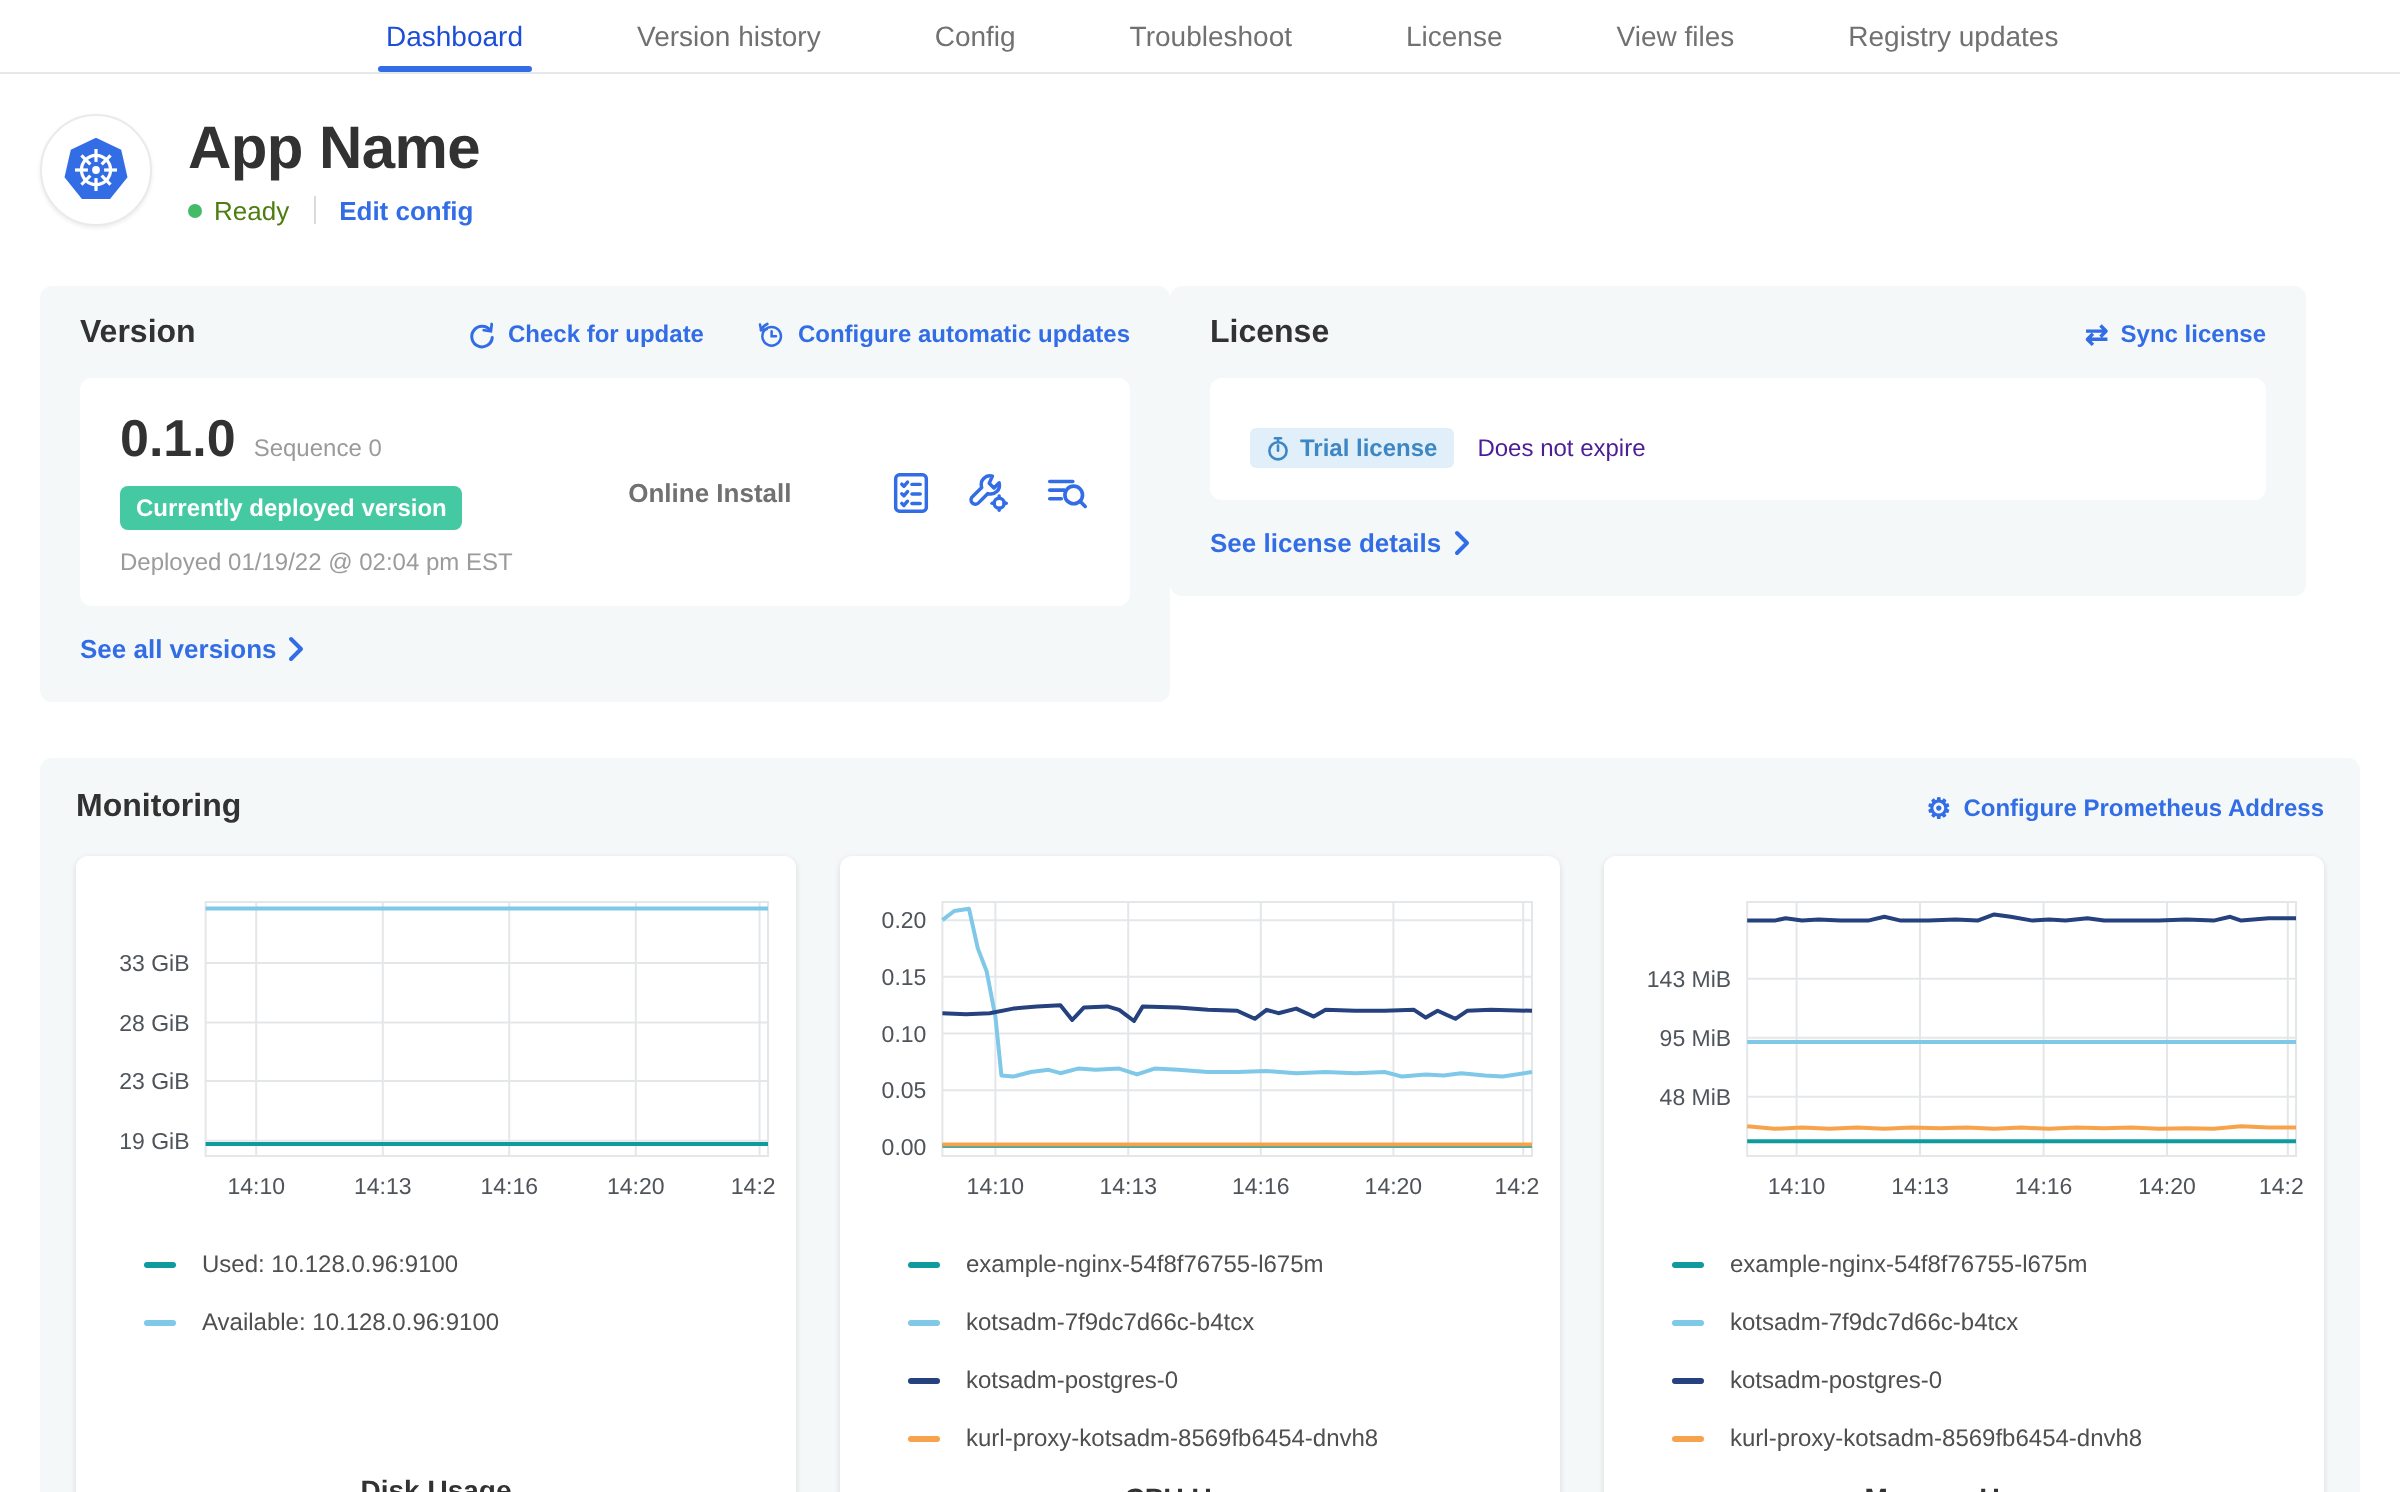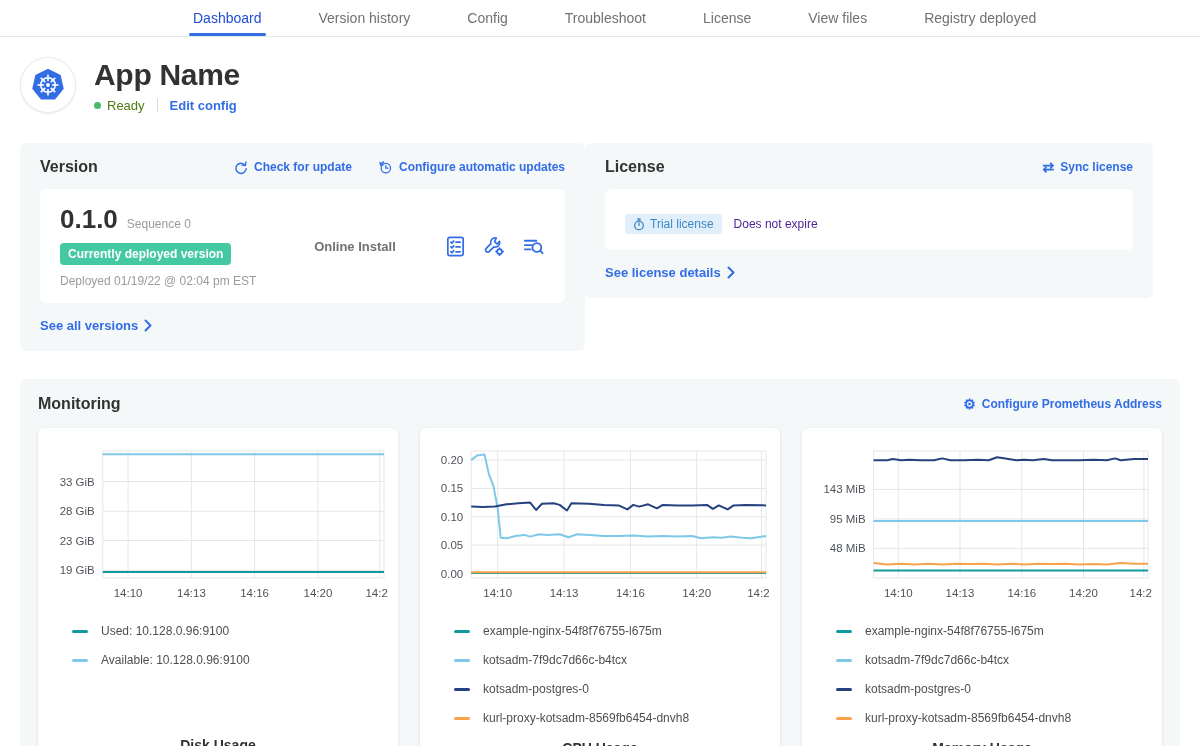--- a/index.html
+++ b/index.html
@@ -55,21 +55,21 @@
 
   
   .license-card { width:568px; }
   .license-inner { padding:14px 20px 16px 20px; }
   .lic-name-row { display:flex; align-items:center; }
   .lic-name { font-size:18px; font-weight:bold; color:#4a555f; }
   .channel-badge { margin-left:10px; background:var(--channel-badge-bg); color:var(--channel-badge-text);
     font-size:12px; padding:3px 8px; border-radius:3px; }
   .lic-meta-row { display:flex; align-items:center; margin-top:11px; }
   .trial-badge { background:var(--trial-badge-bg); color:var(--trial-badge-text);
-    font-size:12px; font-weight:normal; padding:3px 8px; border-radius:3px;
+    font-size:12px; font-weight:bold; padding:3px 8px; border-radius:3px;
     display:inline-flex; align-items:center; gap:5px; }
   .lic-expiry { font-size:12px; color:#4c1d95; margin-left:12px; }
 
   
   .monitoring { margin:28px 20px 0 20px; background:var(--card-bg); border-radius:6px;
     padding:16px 18px 15px 18px; }
   .charts-row { display:flex; gap:22px; margin-top:15px; }
   .chart-card { width:360px; height:343px; background:#fff; border-radius:6px;
     box-shadow:0 1px 3px rgba(0,0,0,.12); padding:14px 8px 12px 8px;
     display:flex; flex-direction:column; overflow:hidden; }
@@ -86,21 +86,21 @@
 </head>
 <body>
 
 <div class="topnav">
   <div class="tab active">Dashboard</div>
   <div class="tab">Version history</div>
   <div class="tab">Config</div>
   <div class="tab">Troubleshoot</div>
   <div class="tab">License</div>
   <div class="tab">View files</div>
-  <div class="tab">Registry deployed</div>
+  <div class="tab">Registry updates</div>
 </div>
 
 <div class="app-header">
   <div class="app-logo">
     <svg class="icon" width="42" height="42" viewBox="0 0 52 52">
       <polygon points="26,6 41.6,13.5 45.5,30.5 34.7,44 17.3,44 6.5,30.5 10.4,13.5" fill="#326de6"></polygon>
       <circle cx="26" cy="26" r="9" fill="none" stroke="#fff" stroke-width="2"></circle>
       <circle cx="26" cy="26" r="2.4" fill="#fff"></circle>
       <g stroke="#fff" stroke-width="2">
         <line x1="26" y1="13" x2="26" y2="21"></line>

